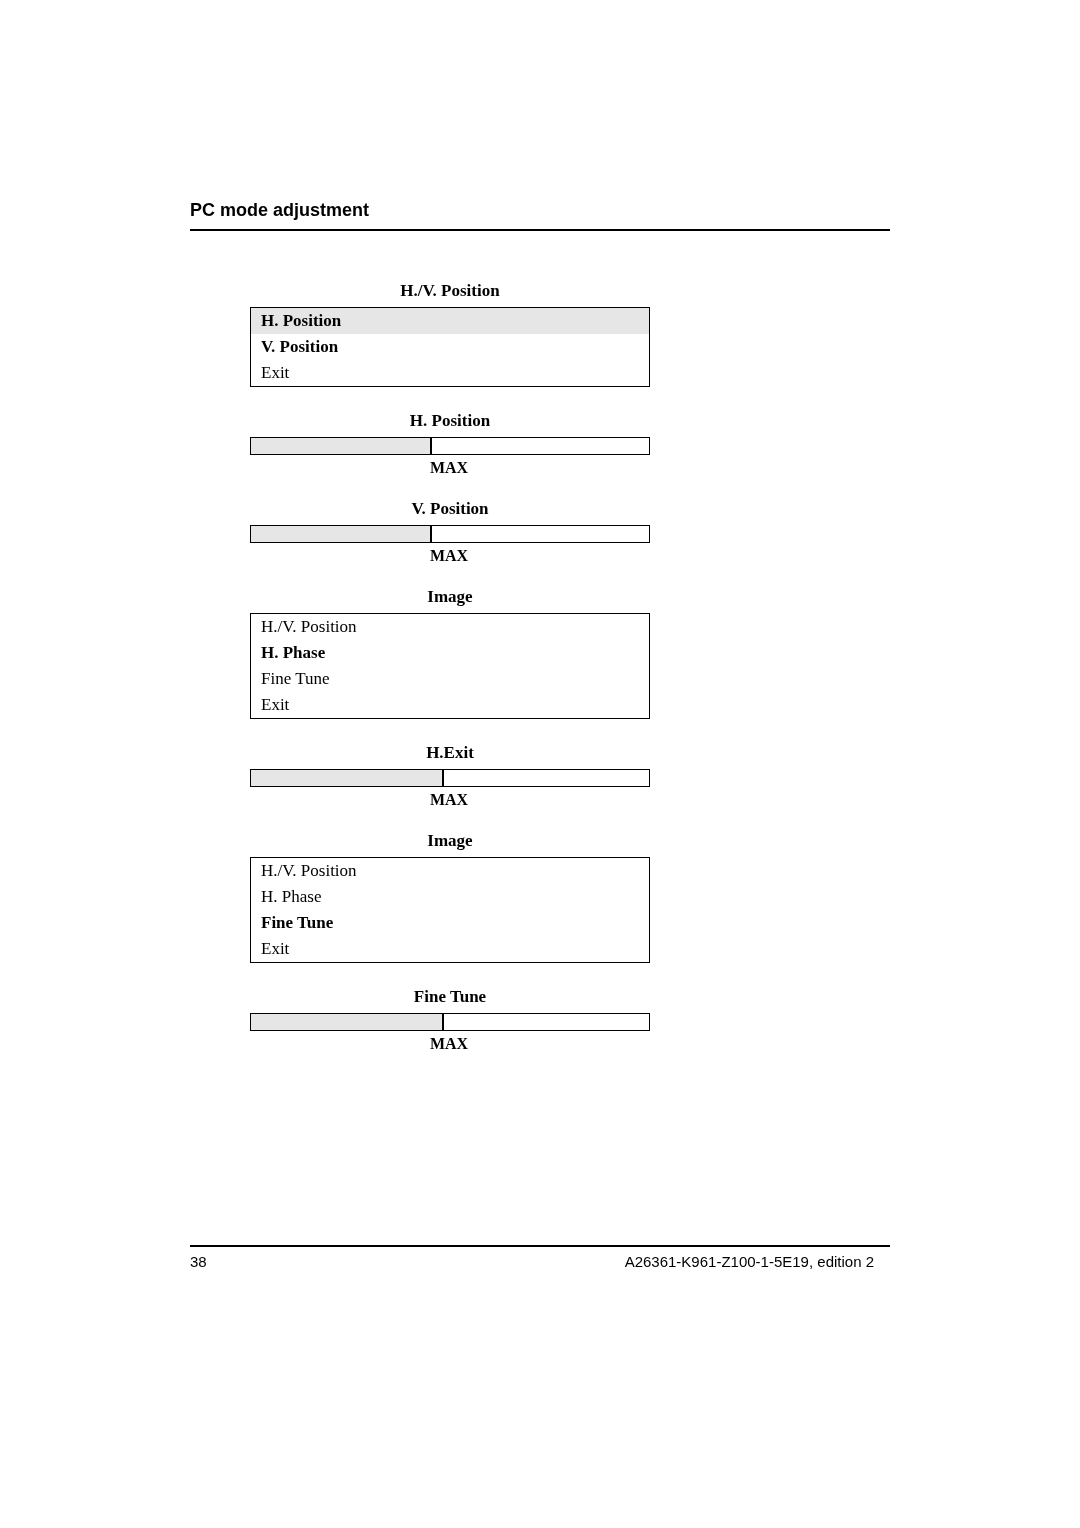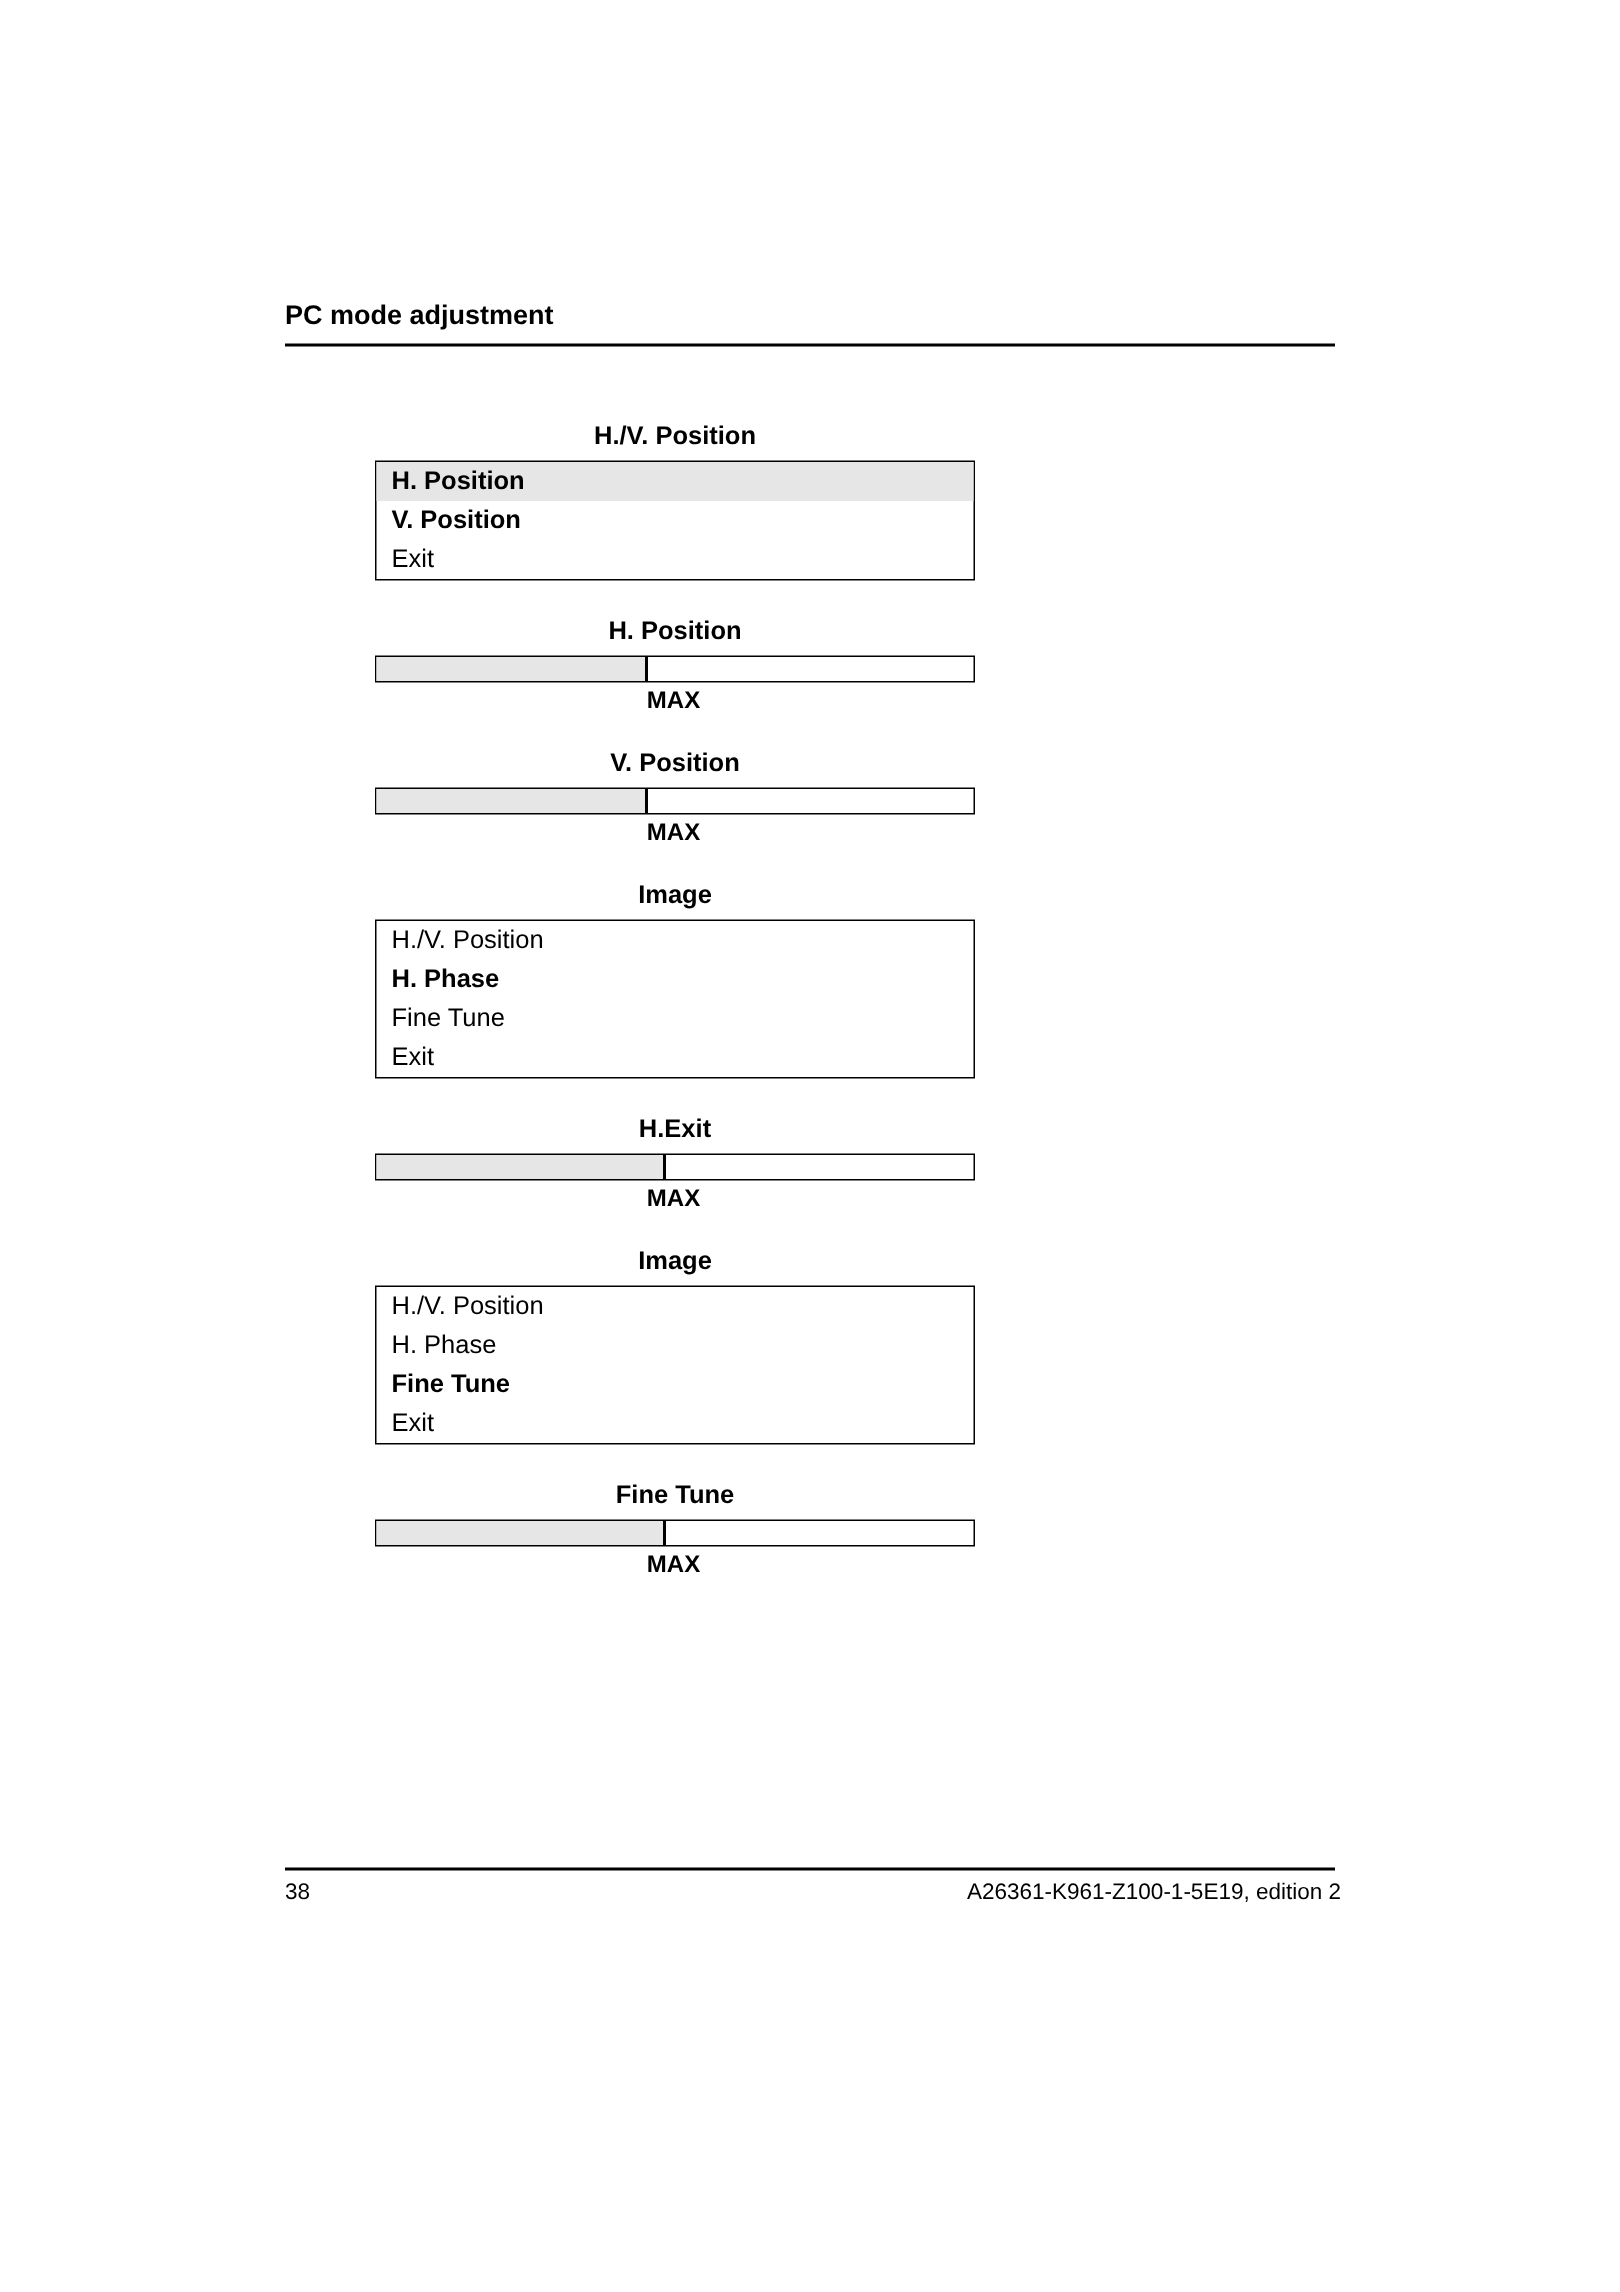--- a/index.html
+++ b/index.html
@@ -24,20 +24,21 @@
     }
     .top-rule {
       width: 700px;
       height: 2px;
       background: #000;
       margin-bottom: 50px;
     }
     .content {
       width: 400px;
       margin-left: 60px;
+      font-family: Liberation Serif, serif;
     }
     .section-title {
       font-size: 17px;
       font-weight: bold;
       text-align: center;
       margin-bottom: 6px;
     }
     .menu-box {
       border: 1.5px solid #000;
       margin-bottom: 24px;
@@ -65,21 +66,21 @@
     .max-label {
       font-size: 16px;
       font-weight: bold;
       text-align: center;
       padding: 4px 2px 0 0;
       margin-bottom: 22px;
     }
     .footer {
       position: absolute;
       left: 190px;
-      right: 186px;
+      right: 206px;
       bottom: 130px;
     }
     .footer-rule {
       width: 700px;
       height: 2px;
       background: #000;
       margin-bottom: 6px;
     }
     .footer-row {
       display: flex;

